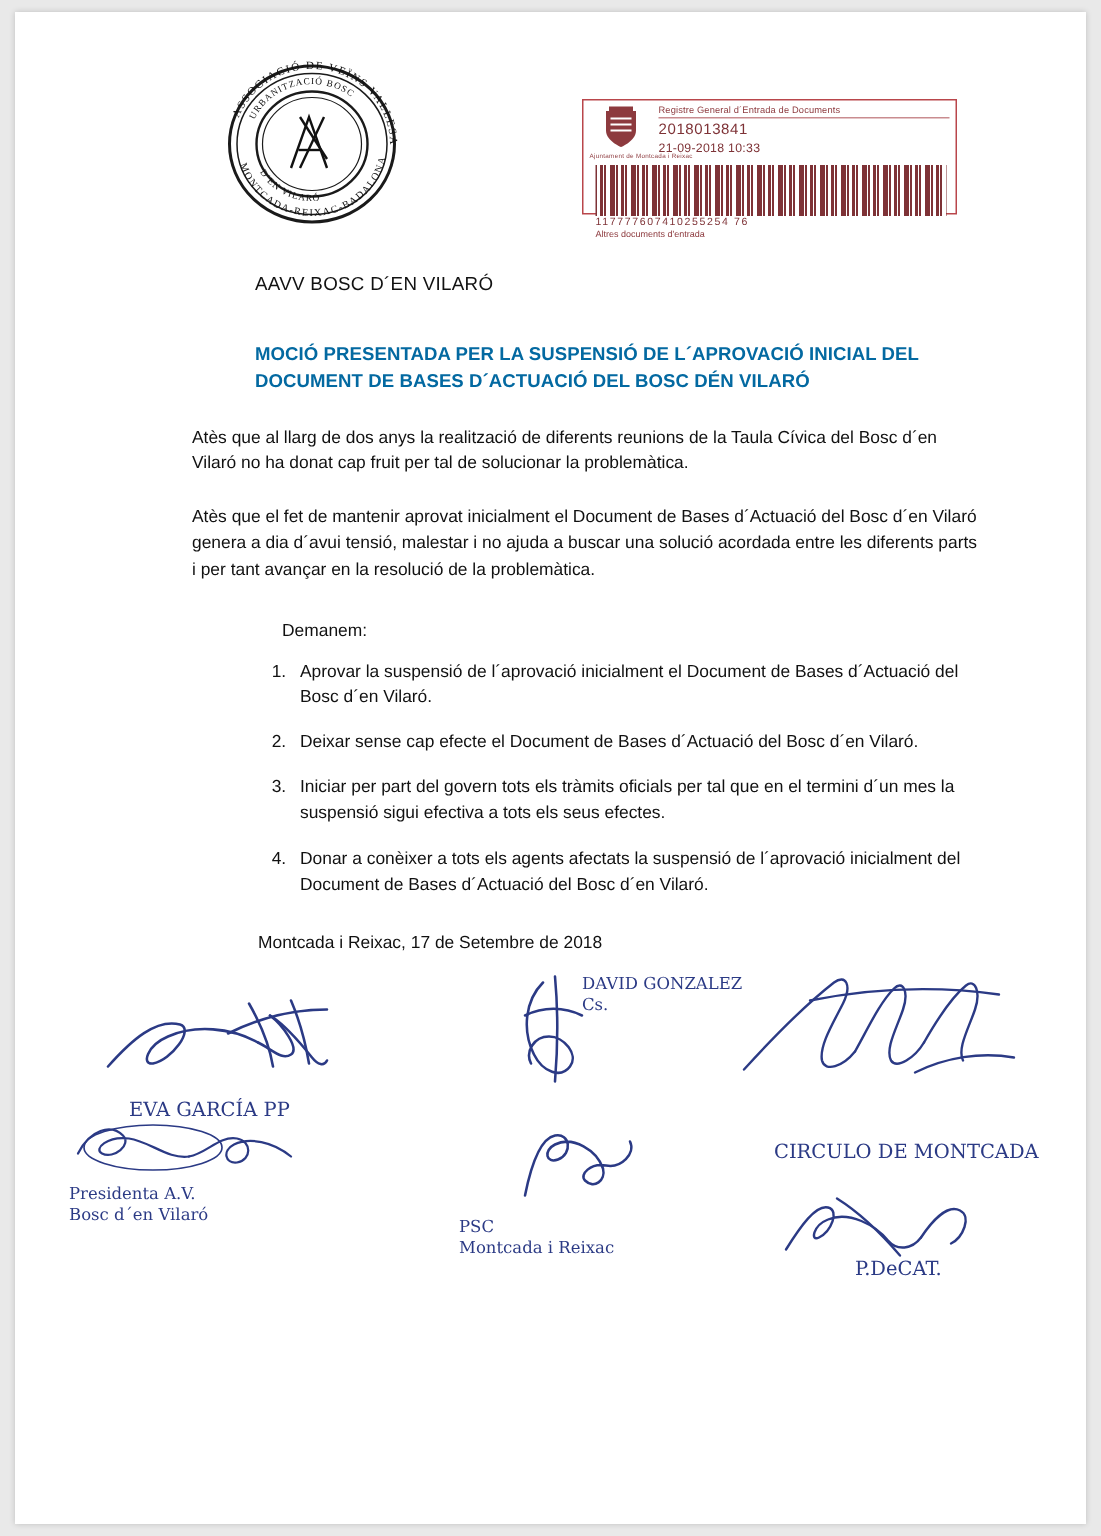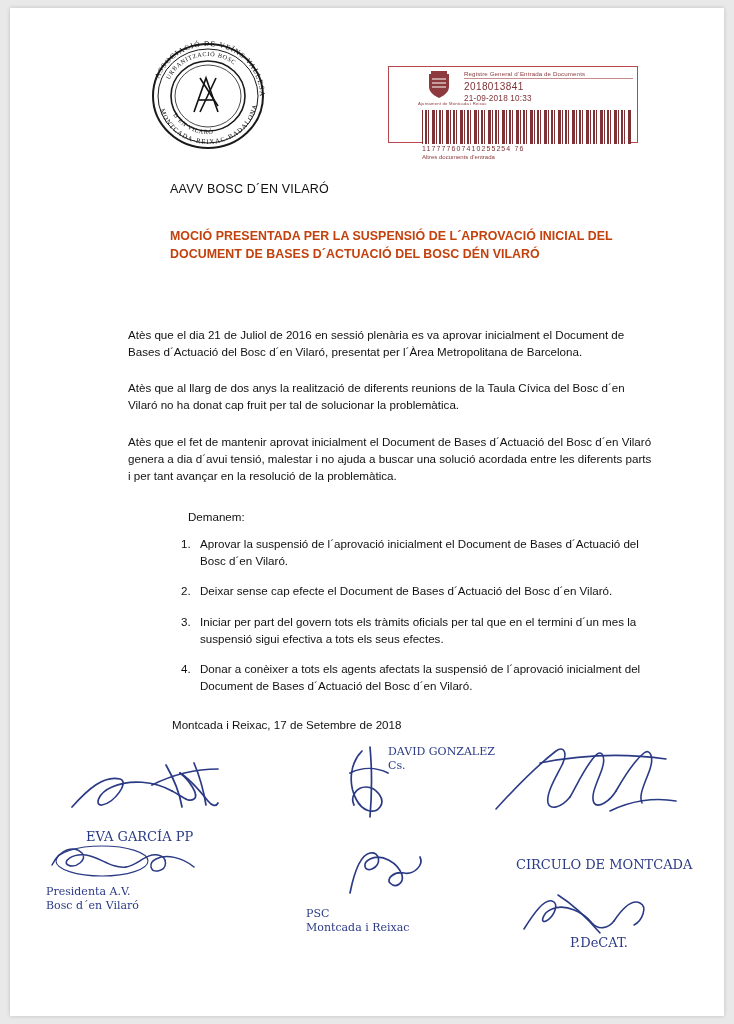--- a/index.html
+++ b/index.html
@@ -40,21 +40,20 @@
 
   
   .reg-stamp {
     position: absolute;
     left: 378px;
     top: 58px;
     width: 250px;
     height: 77px;
     border: 1px solid #b9464b;
     background: #fff;
-    padding-left: 25px;
   }
   .reg-top {
     display: flex;
     padding: 3px 4px 0 4px;
   }
   .reg-shield {
     width: 42px;
     flex: 0 0 42px;
     text-align: center;
   }
@@ -118,21 +117,21 @@
     font-weight: normal;
     color: #111;
     margin: 4px 0 0 160px;
     letter-spacing: .2px;
   }
   .doc-title {
     margin: 32px 62px 0 160px;
     font-size: 12.4px;
     font-weight: bold;
     line-height: 1.45;
-    color: #c2410c;
+    color: #0369a1;
     letter-spacing: .05px;
   }
   .body-block {
     margin: 0 68px 0 118px;
   }
   .para {
     font-size: 11.6px;
     line-height: 1.48;
     color: #111;
     margin-top: 19px;
@@ -243,21 +242,20 @@
       <div class="bar-num">117777607410255254 76</div>
       <div class="bar-sub">Altres documents d'entrada</div>
     </div>
   </div>
 
   <div class="org-name">AAVV BOSC D´EN VILARÓ</div>
 
   <div class="doc-title">MOCIÓ PRESENTADA PER LA SUSPENSIÓ DE L´APROVACIÓ INICIAL DEL DOCUMENT DE BASES D´ACTUACIÓ DEL BOSC DÉN VILARÓ</div>
 
   <div class="body-block">
-    <p class="para first">Atès que el dia 21 de Juliol de 2016 en sessió plenària es va aprovar inicialment el Document de Bases d´Actuació del Bosc d´en Vilaró, presentat per l´Àrea Metropolitana de Barcelona.</p>
     <p class="para">Atès que al llarg de dos anys la realització de diferents reunions de la Taula Cívica del Bosc d´en Vilaró no ha donat cap fruit per tal de solucionar la problemàtica.</p>
     <p class="para">Atès que el fet de mantenir aprovat inicialment el Document de Bases d´Actuació del Bosc d´en Vilaró genera a dia d´avui tensió, malestar i no ajuda a buscar una solució acordada entre les diferents parts i per tant avançar en la resolució de la problemàtica.</p>
 
     <div class="demanem">Demanem:</div>
 
     <ol class="demands">
       <li>Aprovar la suspensió de l´aprovació inicialment el Document de Bases d´Actuació del Bosc d´en Vilaró.</li>
       <li>Deixar sense cap efecte el Document de Bases d´Actuació del Bosc d´en Vilaró.</li>
       <li>Iniciar per part del govern tots els tràmits oficials per tal que en el termini d´un mes la suspensió sigui efectiva a tots els seus efectes.</li>
       <li>Donar a conèixer a tots els agents afectats la suspensió de l´aprovació inicialment del Document de Bases d´Actuació del Bosc d´en Vilaró.</li>

